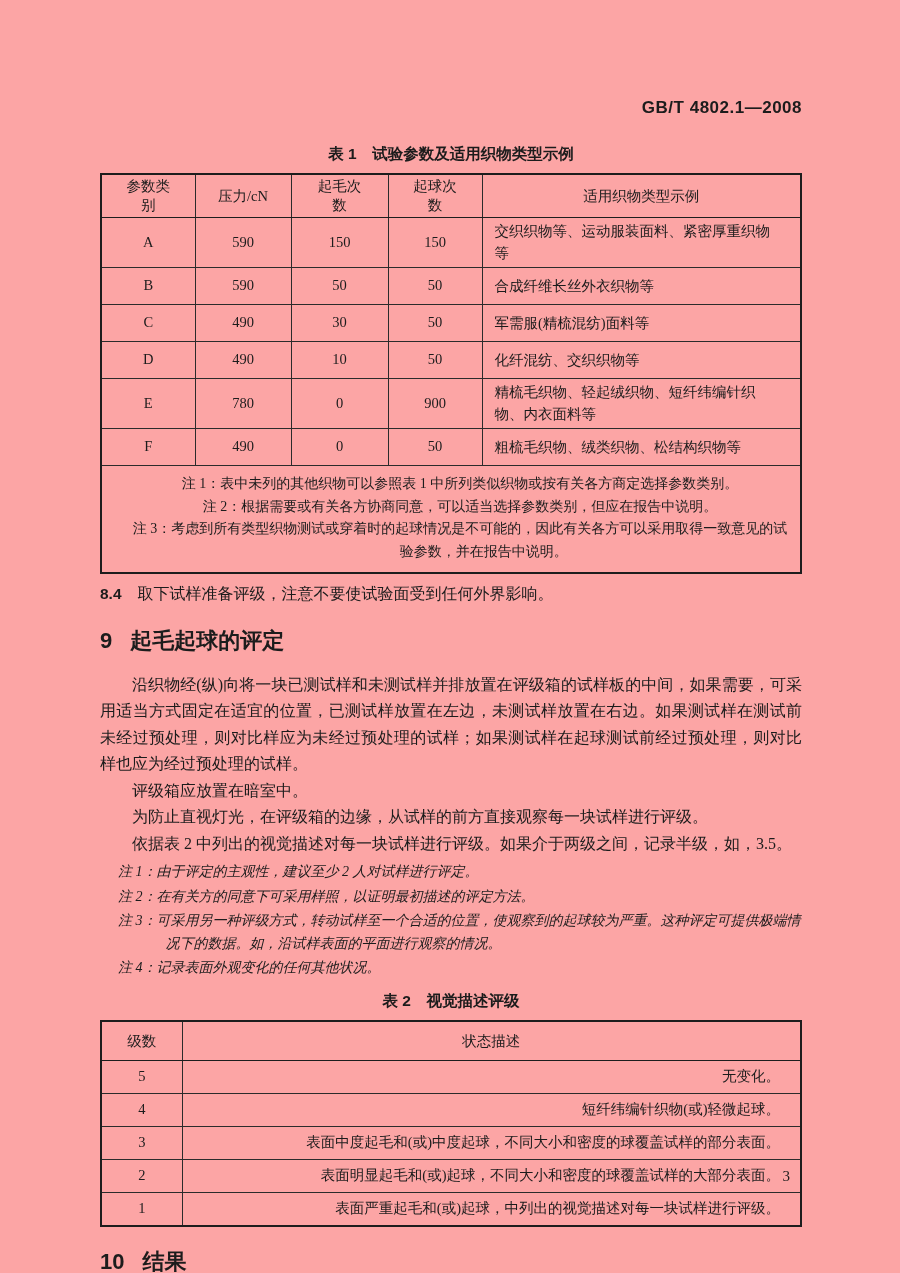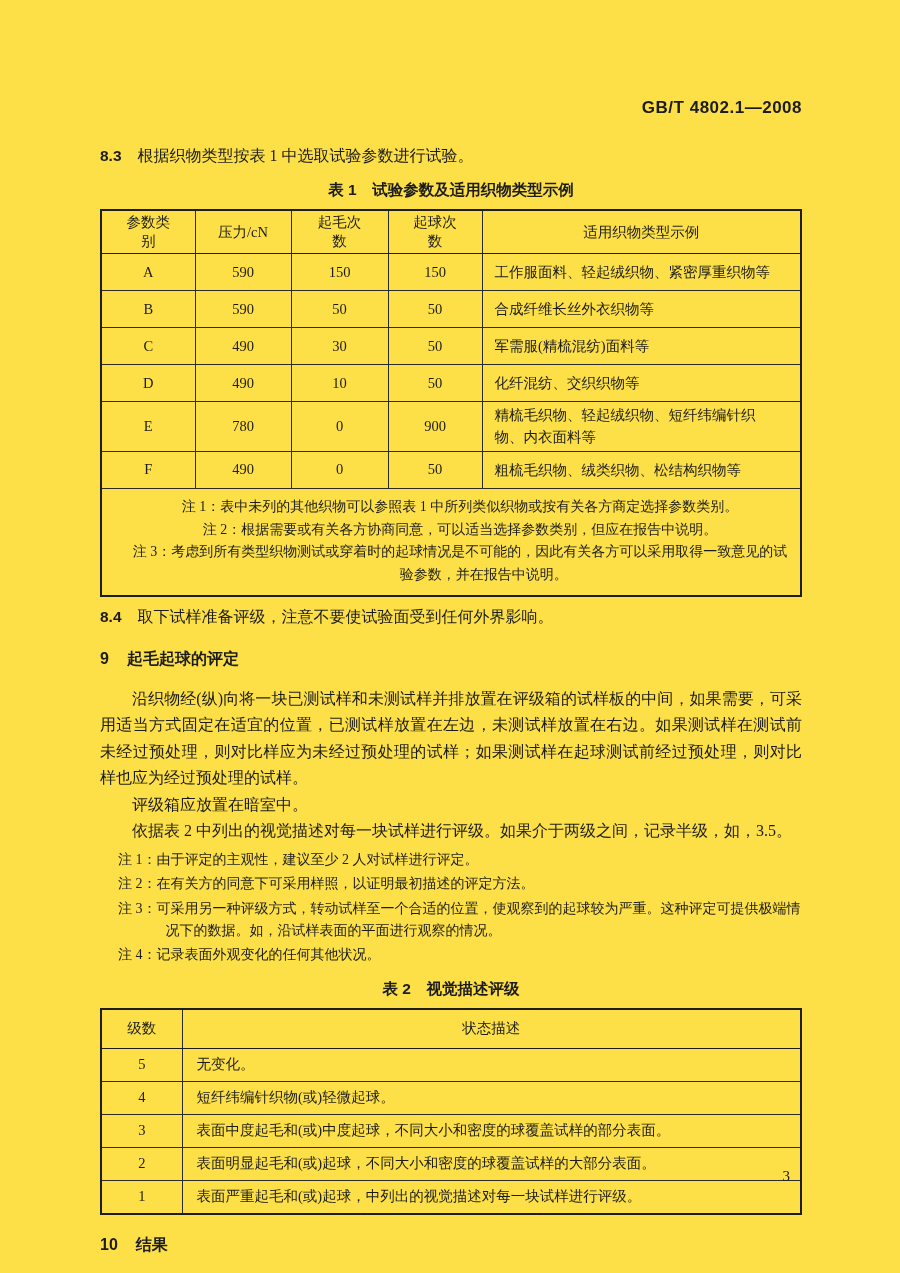--- a/index.html
+++ b/index.html
@@ -4,21 +4,21 @@
 <style>
   html,body { margin:0; padding:0; }
   body {
     width:900px; height:1273px;
     background:#e9e9e9;
     font-family:"Liberation Serif","DejaVu Serif",serif;
   }
   .page {
     position:relative;
     width:900px; height:1273px;
-    background:#fde047;
+    background:#fca5a5;
     color:#1c1c1c;
     overflow:hidden;
   }
   .content {
     position:absolute;
     left:100px; top:98px;
     width:702px;
   }
   .doc-number {
     text-align:right;
@@ -74,52 +74,49 @@
   .body-par {
     font-size:16px;
     line-height:1.66;
     text-indent:2em;
     text-align:justify;
     margin:0;
   }
   .section-heading {
     font-family:"Liberation Sans","DejaVu Sans",sans-serif;
     font-weight:700;
-    font-size:16px;
+    font-size:22px;
     margin:20px 0 16px 0;
   }
   .section-heading .num { margin-right:18px; }
   .notes-block {
     margin:4px 0 6px 18px;
     font-size:14px;
     line-height:1.6;
   }
-  .notes-block .note-line { margin:2px 0; }
+  .notes-block .note-line { margin:2px 0;font-style:italic; }
   .t2 td { height:28px; line-height:1.5; }
   .t2 td.grade { text-align:center; }
-  .t2 td.desc { text-align:left; padding-left:14px; }
+  .t2 td.desc { text-align:right; padding-left:14px; }
   .page-number {
     position:absolute;
     top:1168px;
     right:110px;
     font-size:15px;
   }
   .spacer-sm { height:8px; }
 </style>
 </head>
 <body>
 
 <div class="page">
   <div class="content">
 
     <div class="doc-number">GB/T 4802.1—2008</div>
 
-    <div class="clause">
-      <span class="clause-num">8.3</span><span>根据织物类型按表 1 中选取试验参数进行试验。</span>
-    </div>
 
     <div class="table-caption">表 1　试验参数及适用织物类型示例</div>
 
     <table class="t1">
       <colgroup>
         <col style="width:94px">
           <col style="width:96px">
           <col style="width:97px">
           <col style="width:94px">
           <col>
@@ -132,21 +129,21 @@
           <th>起球次数</th>
           <th>适用织物类型示例</th>
         </tr>
       </thead>
       <tbody>
         <tr>
           <td>A</td>
           <td>590</td>
           <td>150</td>
           <td>150</td>
-          <td class="fabric">工作服面料、轻起绒织物、紧密厚重织物等</td>
+          <td class="fabric">交织织物等、运动服装面料、紧密厚重织物等</td>
         </tr>
         <tr>
           <td>B</td>
           <td>590</td>
           <td>50</td>
           <td>50</td>
           <td class="fabric">合成纤维长丝外衣织物等</td>
         </tr>
         <tr>
           <td>C</td>
@@ -191,20 +188,21 @@
     <div class="clause">
       <span class="clause-num">8.4</span><span>取下试样准备评级，注意不要使试验面受到任何外界影响。</span>
     </div>
 
     <div class="section-heading">
       <span class="num">9</span><span>起毛起球的评定</span>
     </div>
 
     <p class="body-par">沿织物经(纵)向将一块已测试样和未测试样并排放置在评级箱的试样板的中间，如果需要，可采用适当方式固定在适宜的位置，已测试样放置在左边，未测试样放置在右边。如果测试样在测试前未经过预处理，则对比样应为未经过预处理的试样；如果测试样在起球测试前经过预处理，则对比样也应为经过预处理的试样。</p>
     <p class="body-par">评级箱应放置在暗室中。</p>
+    <p class="body-par">为防止直视灯光，在评级箱的边缘，从试样的前方直接观察每一块试样进行评级。</p>
     <p class="body-par">依据表 2 中列出的视觉描述对每一块试样进行评级。如果介于两级之间，记录半级，如，3.5。</p>
 
     <div class="notes-block">
       <div class="note-line">注 1：由于评定的主观性，建议至少 2 人对试样进行评定。</div>
       <div class="note-line">注 2：在有关方的同意下可采用样照，以证明最初描述的评定方法。</div>
       <div class="note-line">注 3：可采用另一种评级方式，转动试样至一个合适的位置，使观察到的起球较为严重。这种评定可提供极端情况下的数据。如，沿试样表面的平面进行观察的情况。</div>
       <div class="note-line">注 4：记录表面外观变化的任何其他状况。</div>
     </div>
 
     <div class="table-caption">表 2　视觉描述评级</div>

